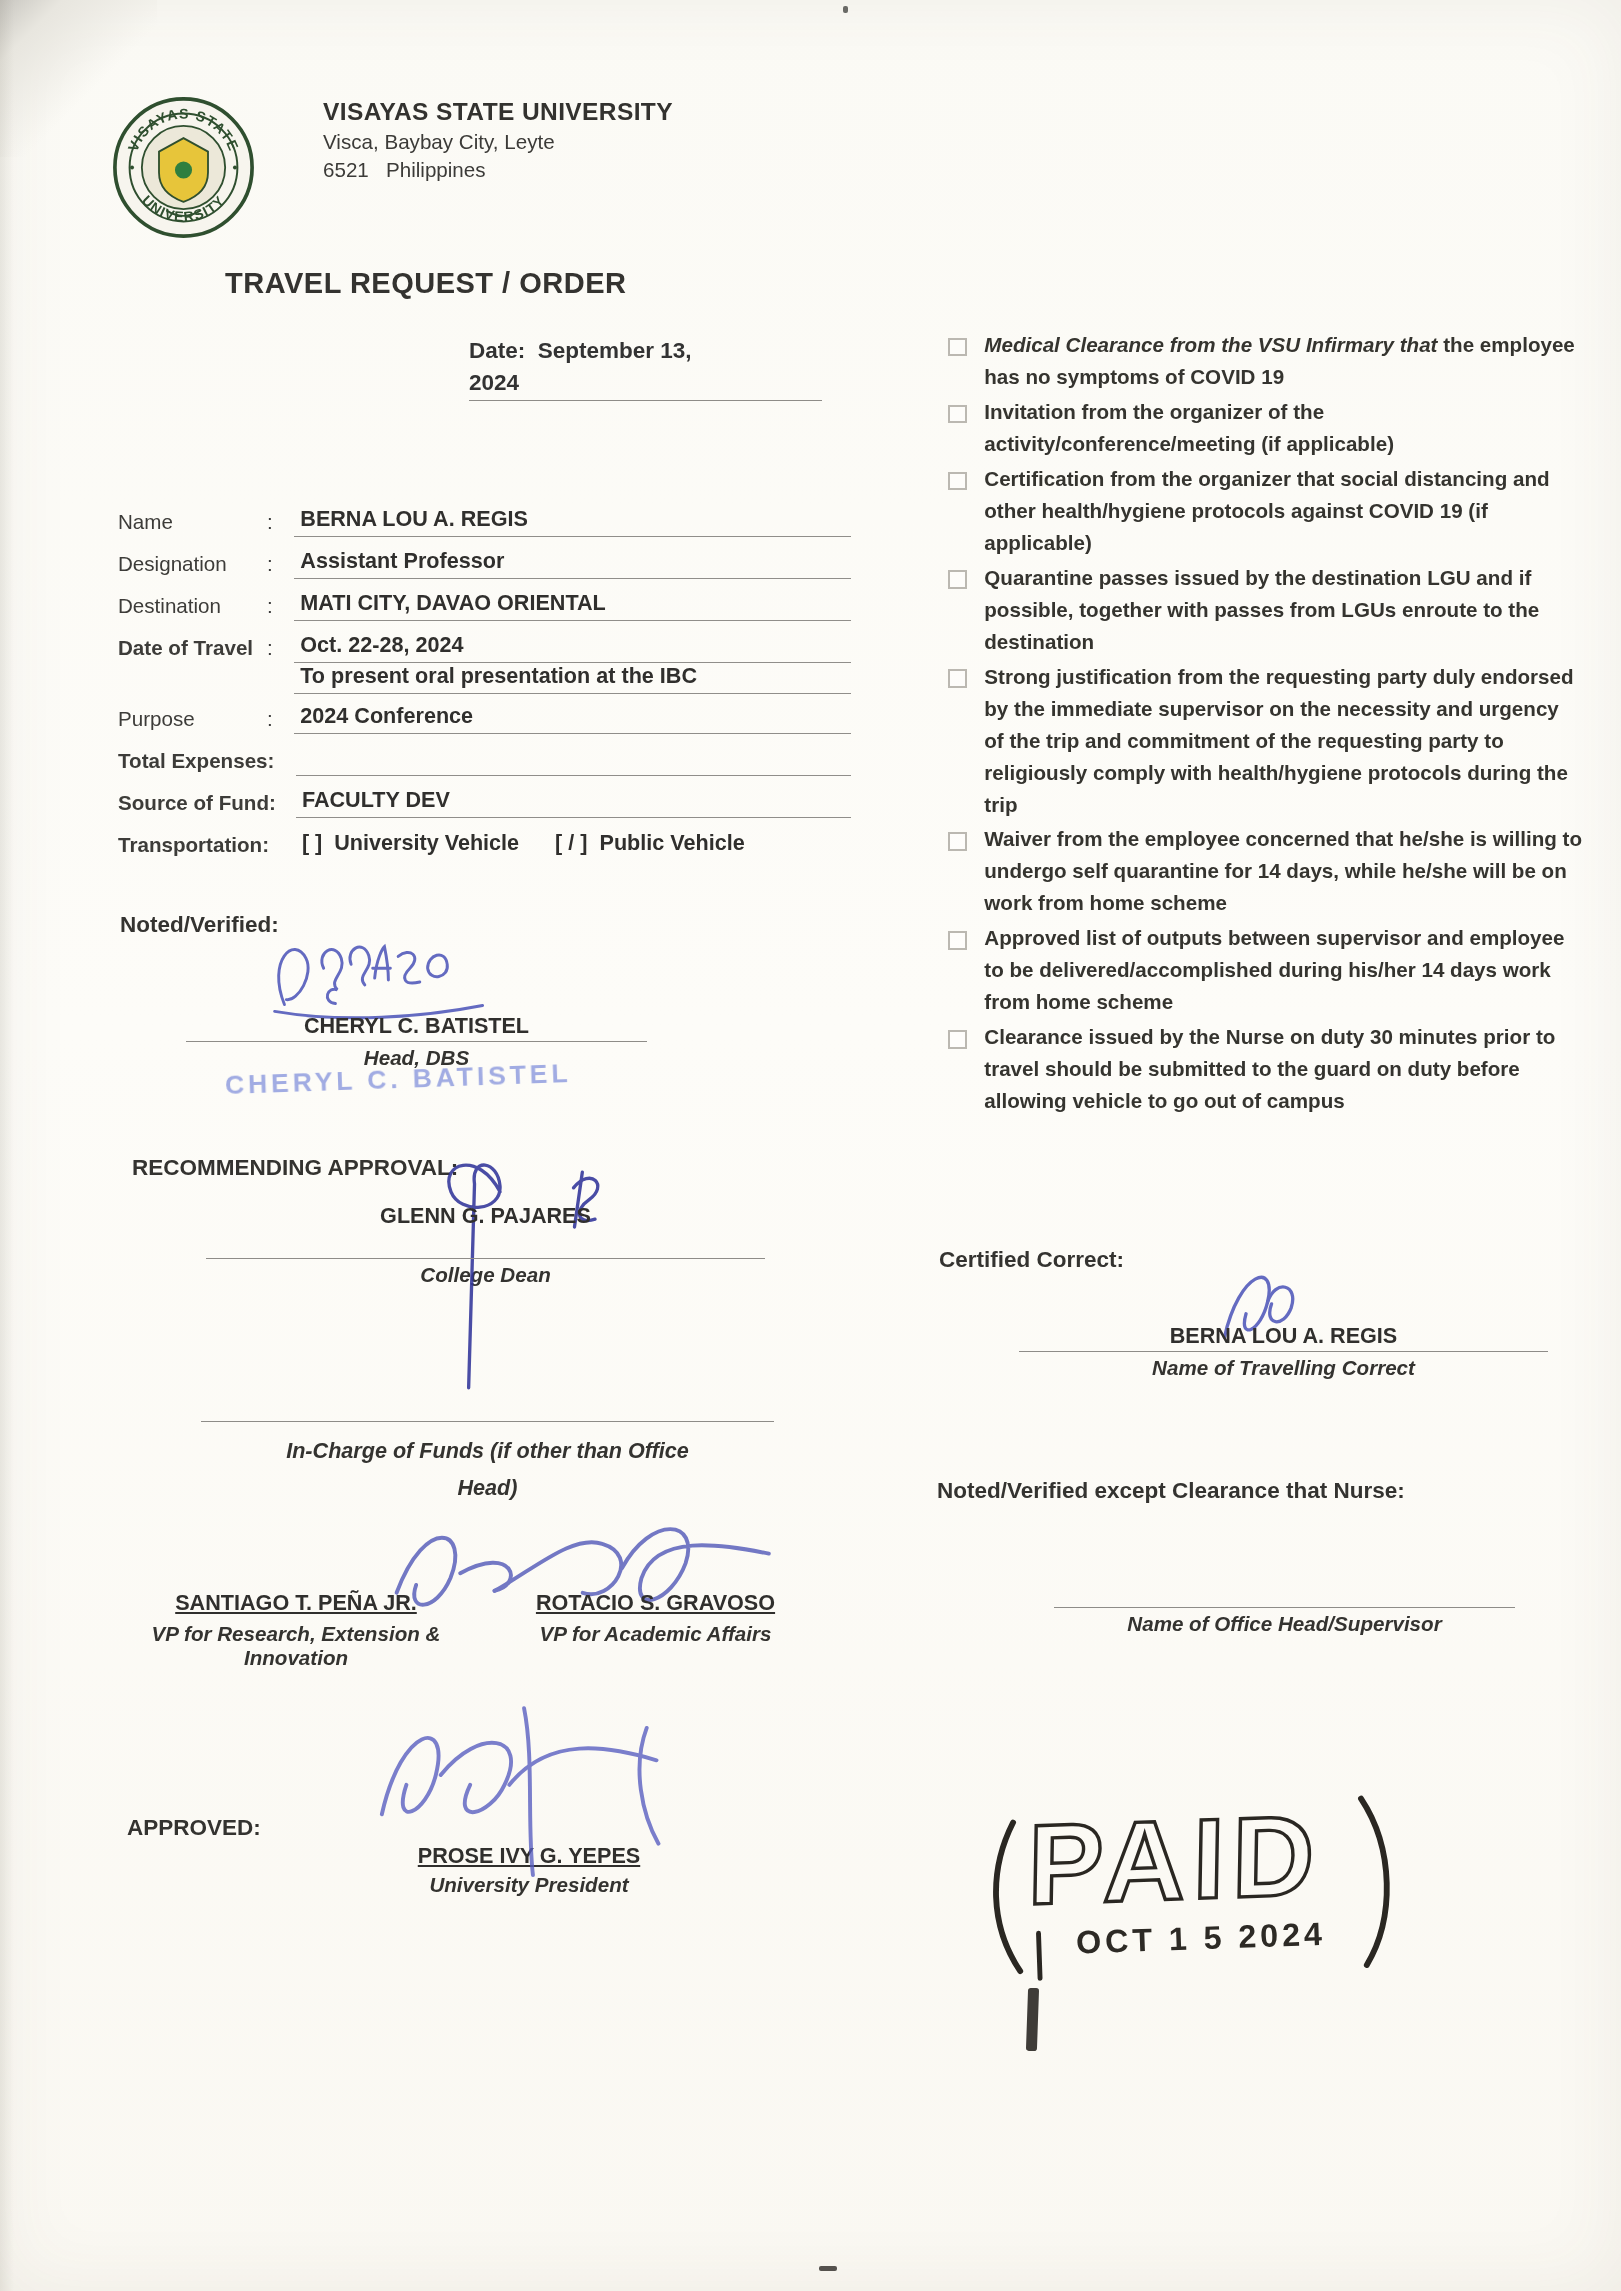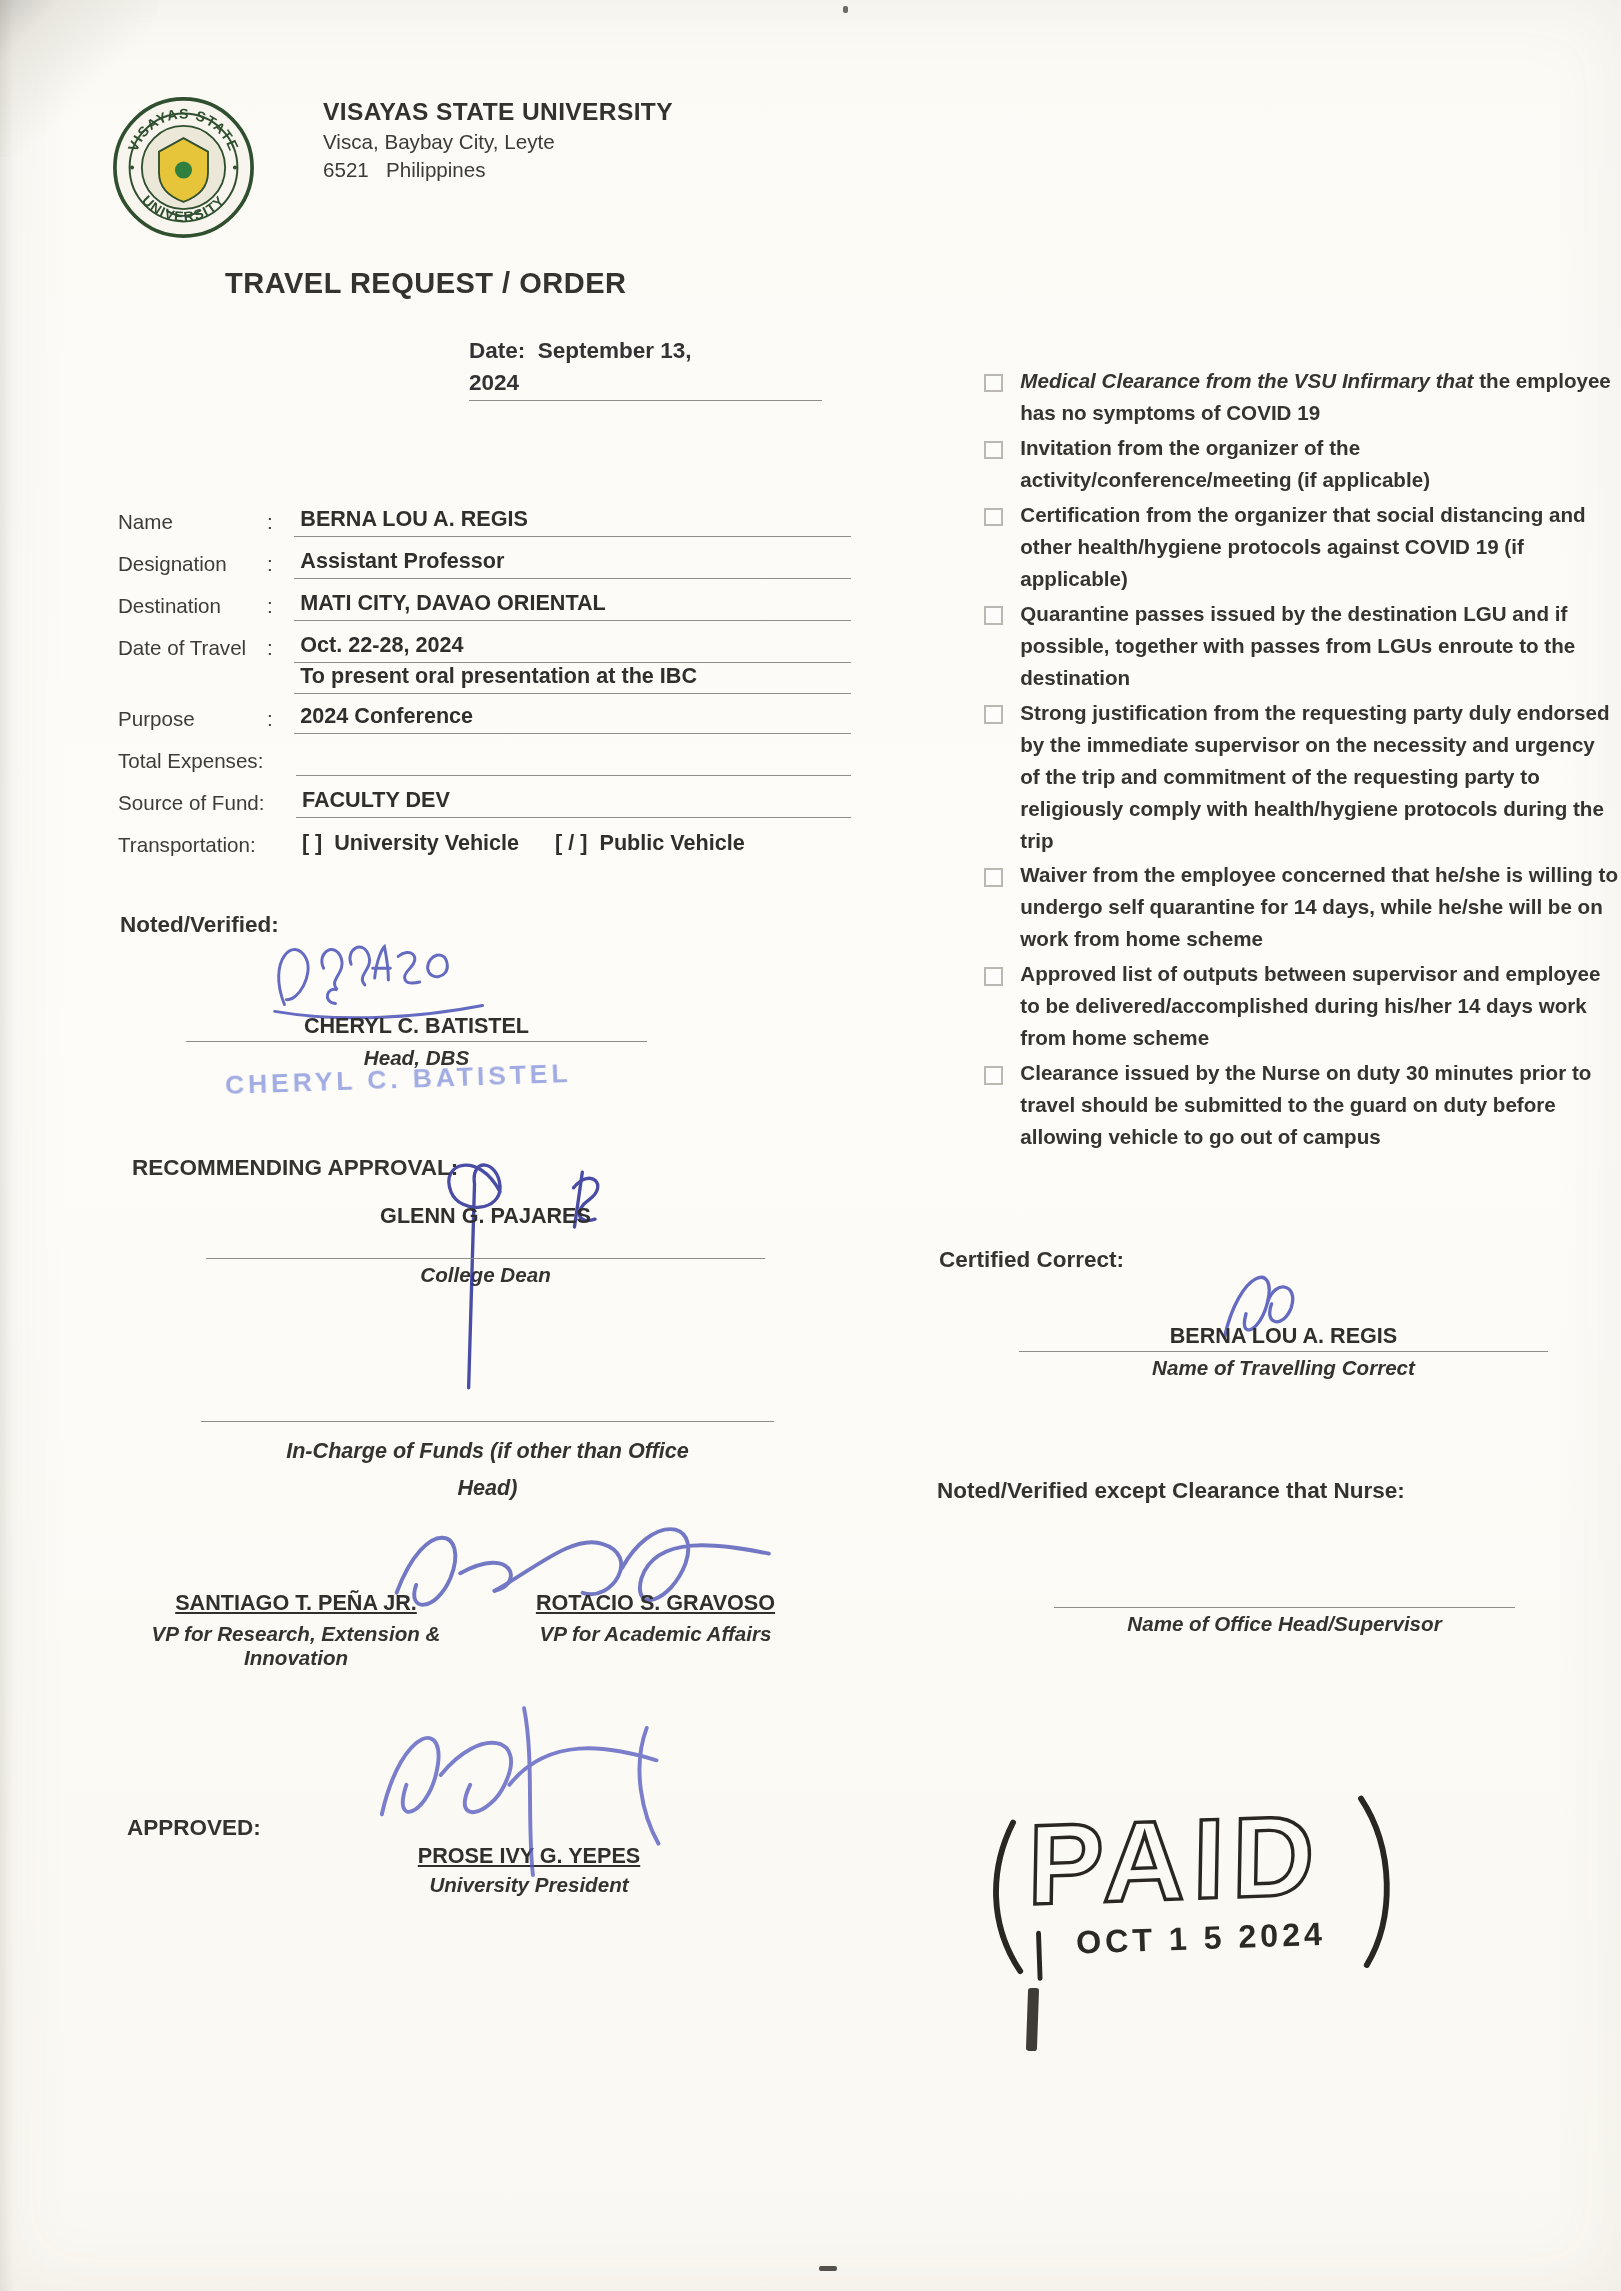--- a/index.html
+++ b/index.html
@@ -32,21 +32,21 @@
   .uni-addr{font-size:20.6px;margin-top:3.9px;color:#3c3b38;}
 
   
   .doc-title{left:225px;top:267px;font-size:29px;font-weight:bold;color:#343330;letter-spacing:0.5px;}
   .date-block{left:469px;top:338px;width:353px;font-size:22.5px;font-weight:bold;color:#333;}
   .date-block .l2{border-bottom:1px solid #8e8c88;padding-bottom:3.9px;margin-top:5.9px;}
 
   .fields{left:118px;top:495px;width:733px;}
   .frow{display:flex;align-items:flex-end;min-height:42px;font-size:20.6px;}
   .flabel{width:149px;flex:none;padding-bottom:2.9px;color:#3d3c39;}
-  .flabel.lb{font-weight:normal;width:178px;}
+  .flabel.lb{font-weight:bold;width:178px;}
   .fsep{width:27.4px;flex:none;padding-bottom:2.9px;}
   .fval{flex:1;}
   .vline{display:block;border-bottom:1px solid #908e8a;padding:0 0 2.9px 5.9px;
          font-weight:bold;font-size:21.6px;color:#302f2d;min-height:27.4px;}
   .vline + .vline{margin-top:8.8px;}
   .vline.noline{border-bottom:none;}
 
   .sec-label{font-size:22.5px;font-weight:bold;color:#343330;}
   .noted-label{left:120px;top:912px;}
   .recommend-label{left:132px;top:1155px;}
@@ -73,21 +73,21 @@
   .vprow{left:127px;top:1590px;width:706px;display:flex;}
   .vpcol{text-align:center;}
   .vpcol .sig-name{display:inline-block;}
   .vp1{width:338px;}
   .vp2{width:323px;margin-left:29px;}
 
   .president{left:333px;top:1843px;width:392px;text-align:center;}
 
   
   .chk-title{left:941px;top:227px;width:647px;text-align:center;font-size:21.6px;font-weight:bold;color:#33322f;line-height:29px;}
-  .checklist{left:984px;top:329px;width:635px;margin-top:36px;}
+  .checklist{left:948px;top:329px;width:635px;}
   .citem{display:flex;margin-bottom:2.9px;}
   .cbox{flex:none;width:14.7px;height:14.7px;border:2px solid #bbb8b1;margin:8.8px 17.6px 0 0;background:rgba(255,255,255,.4);}
   .ctext{font-size:20.6px;font-weight:bold;color:#35342f;line-height:32px;}
 
   .certified-label{left:939px;top:1247px;}
   .berna{left:1019px;top:1257px;width:529px;}
   .berna .sig-row{height:94px;}
 
   .noted-except{left:937px;top:1478px;width:627px;}
   .supervisor{left:1054px;top:1525px;width:461px;}

